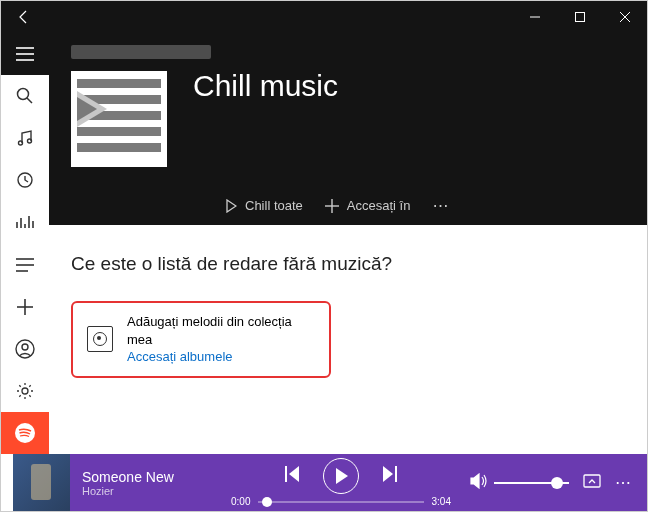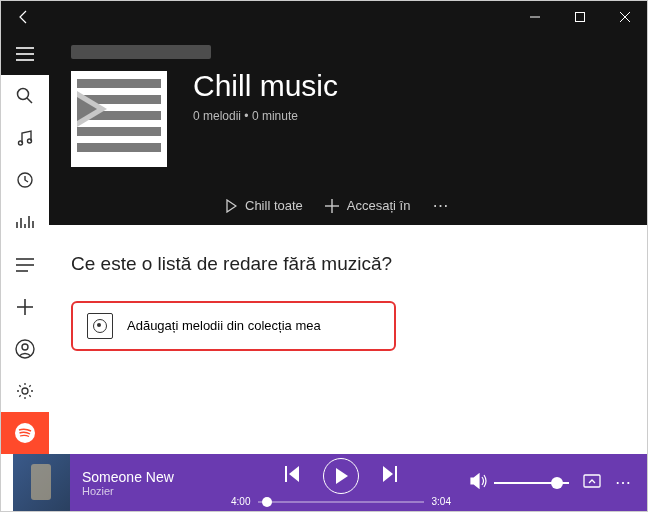--- a/index.html
+++ b/index.html
@@ -28,21 +28,21 @@
 .playlist-art .tri { position: absolute; left: 6px; top: 20px; width: 0; height: 0; border-left: 30px solid #c8c8c8; border-top: 18px solid transparent; border-bottom: 18px solid transparent; }
 .playlist-art .tri2 { position: absolute; left: 6px; top: 26px; width: 0; height: 0; border-left: 20px solid #7a7a7a; border-top: 12px solid transparent; border-bottom: 12px solid transparent; }
 .heroinfo h1 { font-size: 30px; font-weight: 400; margin-bottom: 6px; }
 .heroinfo .meta { font-size: 12px; color: #bbb; }
 .actions { position: absolute; bottom: 10px; left: 176px; display: flex; gap: 22px; align-items: center; color: #ccc; font-size: 13px; }
 .actions .abtn { display: flex; align-items: center; gap: 8px; }
 
 
 .content { position: absolute; left: 48px; top: 224px; right: 0; bottom: 57px; background: #fff; padding: 28px 22px; }
 .content h2 { font-size: 19px; font-weight: 400; color: #222; margin-bottom: 26px; }
-.card { border: 2px solid #e63232; border-radius: 6px; padding: 10px 14px; display: flex; gap: 14px; align-items: center; width: 325px; }
+.card { border: 2px solid #e63232; border-radius: 6px; padding: 10px 14px; display: flex; gap: 14px; align-items: center; width: 260px; }
 .card .cicon { width: 26px; height: 26px; border: 1.5px solid #333; border-radius: 2px; display: flex; align-items: center; justify-content: center; flex-shrink: 0; }
 .card .cicon .ring { width: 14px; height: 14px; border: 1.5px solid #333; border-radius: 50%; position: relative; }
 .card .cicon .ring::after { content: ''; position: absolute; top: 3px; left: 3px; width: 4px; height: 4px; background: #333; border-radius: 50%; }
 .card .ctext { font-size: 13px; line-height: 1.35; }
 .card .ctext .link { color: #0c6fc9; }
 
 
 .player { position: absolute; left: 12px; right: 0; bottom: 0; height: 57px; background: #6a3ab0; color: #fff; display: flex; align-items: center; }
 .albumart { width: 57px; height: 57px; background: linear-gradient(135deg, #3a5a8a 0%, #2a4060 100%); position: relative; flex-shrink: 0; }
 .albumart::after { content: ''; position: absolute; left: 18px; top: 10px; width: 20px; height: 36px; background: rgba(200,180,140,0.6); border-radius: 3px; }
@@ -166,21 +166,20 @@
       <div class="line l1"></div>
         <div class="line l2"></div>
         <div class="line l3"></div>
         <div class="line l4"></div>
         <div class="line l5"></div>
       <div class="tri"></div>
         <div class="tri2"></div>
     </div>
     <div class="heroinfo">
       <h1>Chill music</h1>
-      <div class="meta">0 melodii • 0 minute</div>
     </div>
   </div>
   <div class="actions">
     <div class="abtn">
       <svg width="12" height="14" stroke="#ccc" fill="none" stroke-width="1.3">
           <path d="M2 1 L11 7 L2 13 Z"></path>
         </svg>
       <span>Chill toate</span>
     </div>
     <div class="abtn">
@@ -197,20 +196,21 @@
 </div>
 
 <div class="content">
   <h2>Ce este o listă de redare fără muzică?</h2>
   <div class="card">
     <div class="cicon">
         <div class="ring"></div>
       </div>
     <div class="ctext">
       <div>Adăugați melodii din colecția mea</div>
+      <div class="link">Accesați albumele</div>
     </div>
   </div>
 </div>
 
 <div class="player">
   <div class="albumart"></div>
   <div class="trackinfo">
     <div class="title">Someone New</div>
     <div class="artist">Hozier</div>
   </div>
@@ -222,21 +222,21 @@
       <div class="playbtn">
           <svg width="14" height="16" fill="#fff">
             <path d="M2 0 L14 8 L2 16 Z"></path>
           </svg>
         </div>
       <div><svg width="18" height="16" fill="#fff">
             <path d="M2 0 L12 8 L2 16 Z M14 0 H16 V16 H14 Z"></path>
           </svg></div>
     </div>
     <div class="timeline">
-      <span>4:00</span>
+      <span>0:00</span>
       <div class="track">
           <div class="thumb"></div>
         </div>
       <span>3:04</span>
     </div>
   </div>
   <div class="right">
     <div class="vol">
       <div><svg width="18" height="16" fill="#fff" stroke="#fff" stroke-width="1.2">
             <path d="M1 5 H4 L9 1 V15 L4 11 H1 Z" fill="#fff"></path>

